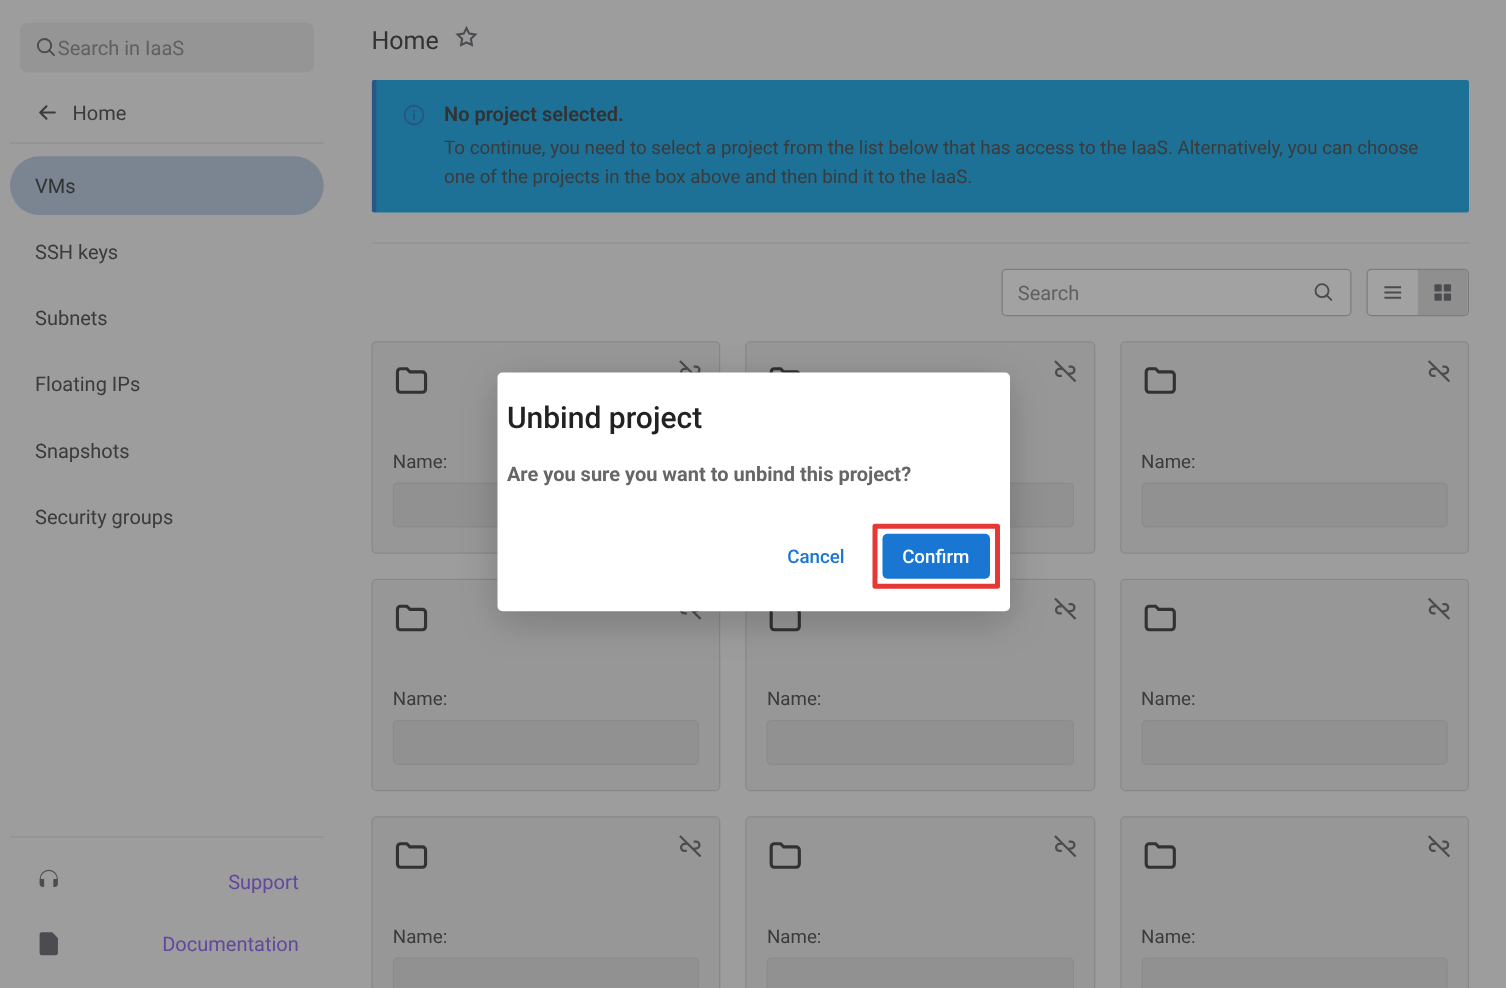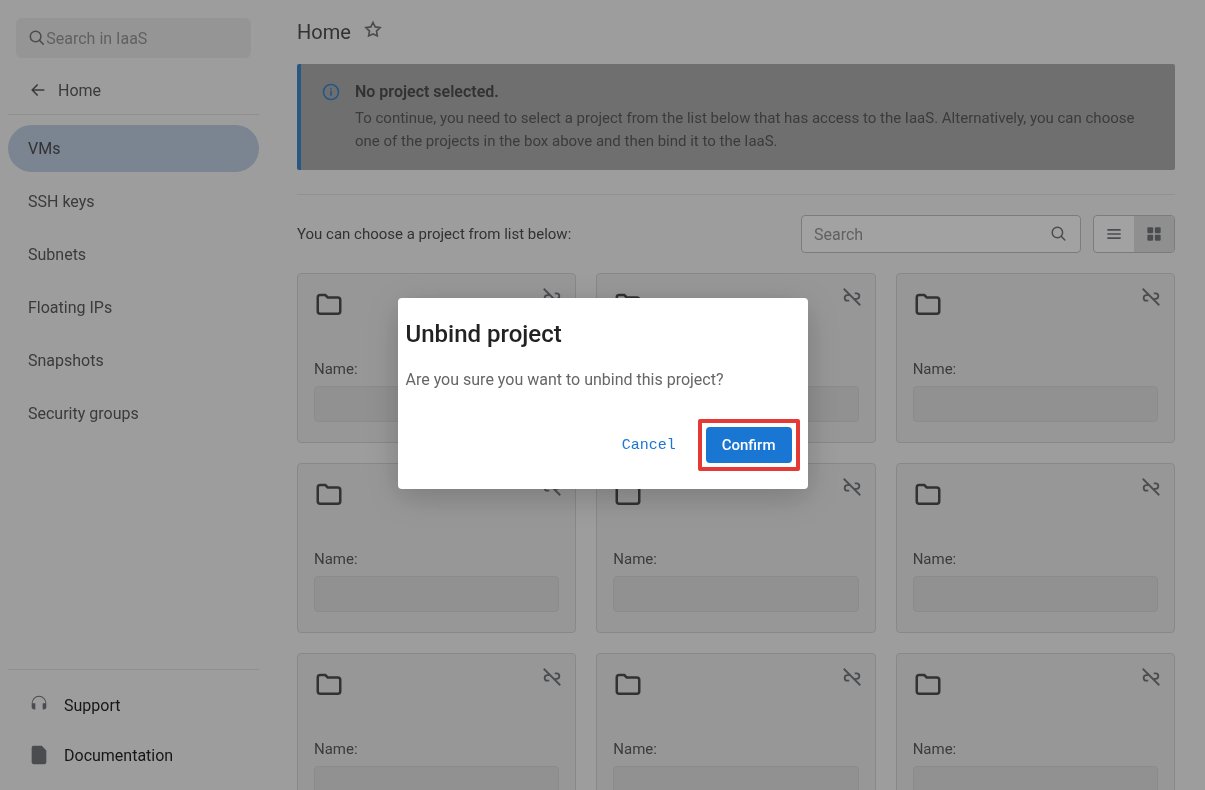--- a/index.html
+++ b/index.html
@@ -22,34 +22,34 @@
 .search-box input::placeholder { color: #888; }
 
 .home-link { display: flex; align-items: center; gap: 10px; padding: 14px 20px; font-size: 16px; color: #444; border-bottom: 1px solid #ddd; margin: 0 8px; }
 .home-link svg { width: 20px; height: 20px; }
 
 .nav { padding: 10px 8px; flex: 1; }
 .nav-item { padding: 14px 20px; font-size: 16px; color: #444; border-radius: 24px; margin-bottom: 6px; cursor: pointer; }
 .nav-item.active { background: #b8c8e0; color: #333; }
 
 .footer-links { border-top: 1px solid #ddd; margin: 0 8px; padding-top: 10px; }
-.footer-item { display: flex; align-items: center; gap: 14px; padding: 14px 20px; font-size: 16px; color: #000000; cursor: pointer; }
+.footer-item { display: flex; align-items: center; gap: 14px; padding: 14px 20px; font-size: 16px; color: #8b5cf6; cursor: pointer; justify-content: space-between; }
 .footer-item svg { width: 22px; height: 22px; fill: #5f6368; }
 
 
 .main { flex: 1; padding: 20px 30px; overflow: auto; background: #f6f6f6; }
 .page-header { display: flex; align-items: center; margin-bottom: 20px; }
 .page-title-group { display: flex; align-items: center; gap: 12px; }
 .page-title { font-size: 20px; color: #333; font-weight: 400; }
 .star svg { width: 20px; height: 20px; fill: none; stroke: #5f6368; stroke-width: 2; }
 .project-select { margin-left: auto; border: 1px solid #ccc; border-radius: 4px; padding: 9px 16px; background: #fff; display: flex; align-items: center; gap: 70px; min-width: 240px; cursor: pointer; }
 .project-select-label { font-size: 17px; color: #333; }
 .project-select svg { fill: #5f6368; }
 
-.info-banner { background: #a3a3a3; border-left: 4px solid #2176cb; padding: 18px 20px; border-radius: 2px; display: flex; gap: 14px; margin-bottom: 24px; }
+.info-banner { background: #0ea5e9; border-left: 4px solid #2176cb; padding: 18px 20px; border-radius: 2px; display: flex; gap: 14px; margin-bottom: 24px; }
 .info-banner .icon { flex-shrink: 0; }
 .info-banner .icon svg { width: 20px; height: 20px; fill: none; stroke: #2176cb; stroke-width: 2; }
 .info-heading { font-weight: 600; font-size: 16px; color: #333; margin-bottom: 6px; }
 .info-text { font-size: 15px; color: #444; line-height: 1.5; }
 
 .divider { border: none; border-top: 1px solid #e0e0e0; margin-bottom: 20px; }
 
 .list-controls { display: flex; align-items: center; margin-bottom: 20px; }
 .list-prompt { font-size: 15px; color: #333; }
 .controls-right { margin-left: auto; display: flex; align-items: center; gap: 12px; }
@@ -66,23 +66,23 @@
 .card .unlink { position: absolute; top: 12px; right: 12px; }
 .card .unlink svg { width: 22px; height: 22px; fill: #5f6368; }
 .card .folder svg { width: 30px; height: 30px; fill: none; stroke: #333; stroke-width: 2; }
 .card-label { margin-top: 36px; font-size: 15px; color: #444; margin-bottom: 8px; }
 .card-input { width: 100%; background: #e0e0e0; border: 1px solid #d5d5d5; border-radius: 4px; height: 36px; }
 
 
 .overlay { position: absolute; inset: 0; background: rgba(48,48,48,0.45); display: flex; align-items: flex-start; justify-content: center; padding-top: 298px; }
 .dialog { background: #fff; border-radius: 4px; width: 410px; padding: 22px 8px 18px; box-shadow: 0 8px 32px rgba(0,0,0,0.2); }
 .dialog-title { font-size: 24px; font-weight: 500; color: #222; margin-bottom: 22px; }
-.dialog-text { font-size: 16px; color: #666; margin-bottom: 30px; }
+.dialog-text { font-size: 16px; color: #666; margin-bottom: 30px; font-weight: bold; }
 .dialog-actions { display: flex; justify-content: flex-end; align-items: center; gap: 12px; }
-.btn-cancel { color: #1976d2; font-size: 15px; font-weight: 500; background: none; border: none; cursor: pointer; padding: 8px 10px; font-family: Liberation Mono, monospace; }
+.btn-cancel { color: #1976d2; font-size: 15px; font-weight: 500; background: none; border: none; cursor: pointer; padding: 8px 10px; }
 .confirm-highlight { border: 4px solid #e53935; padding: 4px; border-radius: 2px; }
 .btn-confirm { background: #1976d2; color: #fff; font-size: 15px; font-weight: 500; border: none; border-radius: 4px; padding: 9px 16px; cursor: pointer; }
 
 .icon-svg { display: block; }
 </style>
 </head>
 <body>
 
 <div class="app">
   <aside class="sidebar">
@@ -148,21 +148,20 @@
       </span>
       <div>
         <div class="info-heading">No project selected.</div>
         <div class="info-text">To continue, you need to select a project from the list below that has access to the IaaS. Alternatively, you can choose one of the projects in the box above and then bind it to the IaaS.</div>
       </div>
     </div>
 
     <hr class="divider">
 
     <div class="list-controls">
-      <span class="list-prompt">You can choose a project from list below:</span>
       <div class="controls-right">
         <div class="search-field">
           <input placeholder="Search" style="">
           <svg width="20" height="20" viewBox="0 0 24 24">
               <circle cx="10" cy="10" r="7" fill="none" stroke="#5f6368" stroke-width="2"></circle>
               <path d="M15 15l5 5" stroke="#5f6368" stroke-width="2" stroke-linecap="round"></path>
             </svg>
         </div>
         <div class="view-toggle">
           <span class="view-btn">

